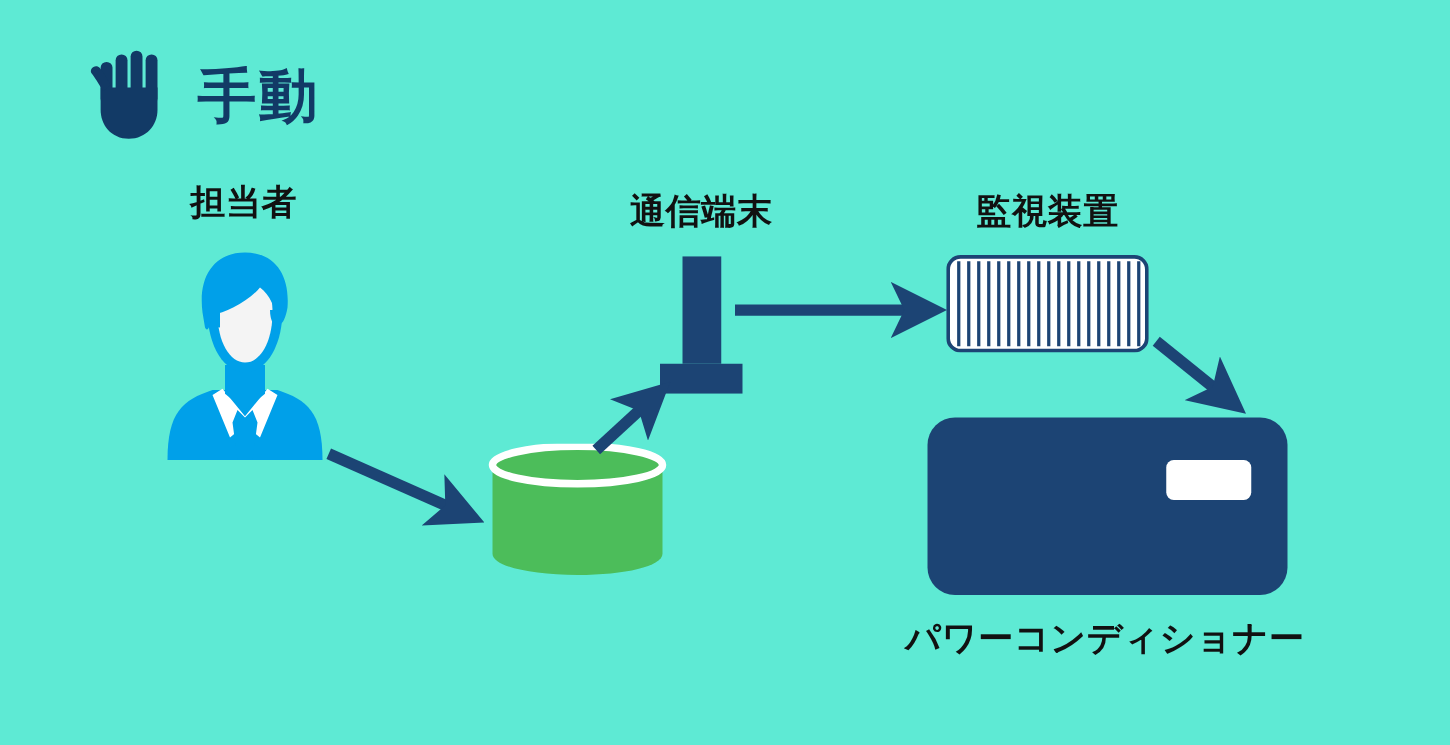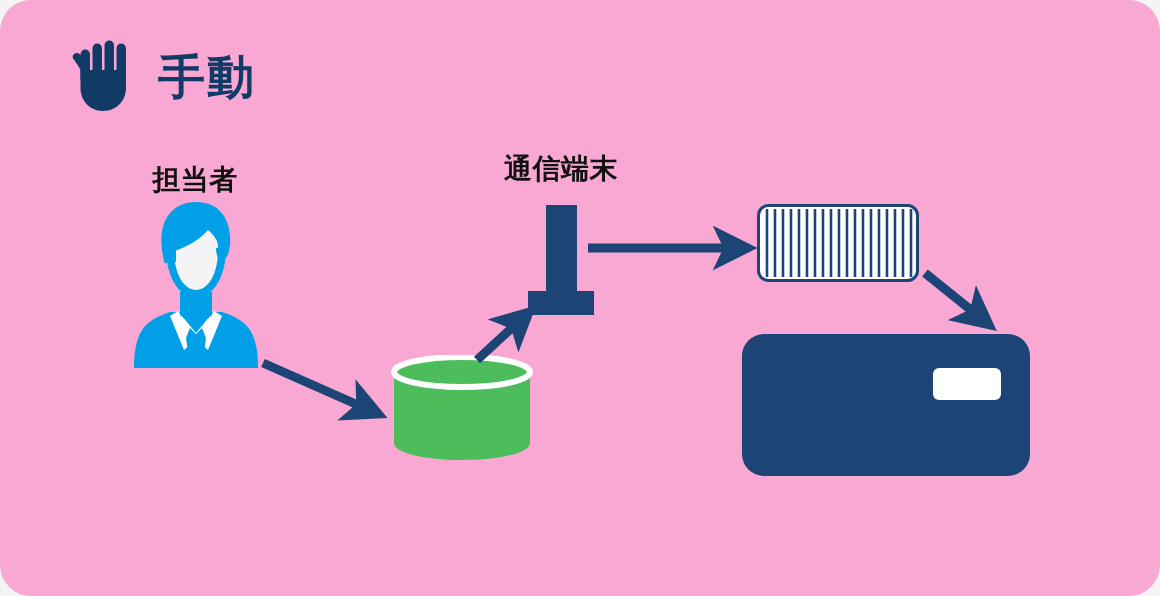--- a/index.html
+++ b/index.html
@@ -10,22 +10,21 @@
     width: 1160px;
     height: 596px;
     background: #f4f4f4;
     font-family: "Liberation Sans", "DejaVu Sans", sans-serif;
     overflow: hidden;
   }
   #canvas {
     position: relative;
     width: 1160px;
     height: 596px;
-    background: #f9a8d4;
-    border-radius: 31px;
+    background: #5eead4;
   }
   .abs { position: absolute; }
 
   
   #title-group {
     left: 70px;
     top: 40px;
     display: flex;
     align-items: center;
     gap: 18px;
@@ -44,21 +43,21 @@
   .node-label {
     font-size: 28px;
     font-weight: bold;
     color: #111111;
     white-space: nowrap;
     line-height: 1.12;
     letter-spacing: 0.5px;
     text-align: center;
   }
 
-  #label-person  { left: 133px; top: 164px; width: 124px; }
+  #label-person  { left: 133px; top: 146px; width: 124px; }
   #label-terminal{ left: 481px; top: 153px; width: 160px; }
   #label-monitor { left: 757px; top: 153px; width: 162px; }
   #label-server  { left: 330px; top: 481px; width: 266px; }
   #label-pcs     { left: 684px; top: 495px; width: 400px; }
 
   
   #person-icon   { left: 130px; top: 200px; width: 132px; height: 168px; }
   #terminal-icon { left: 520px; top: 205px; width: 82px; height: 110px; }
 
   
@@ -108,24 +107,26 @@
         <path d="M12.5 33 C9 27 5.5 21.5 3.5 19 C0.5 15.2 6.5 10.5 10 14.5 C12.8 17.7 16.5 24 18.5 28 Z"></path>
       </g>
     </svg>
     <div id="title-text">手動</div>
   </div>
 
   <div class="abs node-label" id="label-person">担当者</div>
 
   <div class="abs node-label" id="label-terminal">通信端末</div>
 
+  <div class="abs node-label" id="label-monitor">監視装置</div>
 
   <div class="abs node-label" id="label-server">
   </div>
 
+  <div class="abs node-label" id="label-pcs">パワーコンディショナー</div>
 
   <svg class="abs" id="person-icon" viewBox="0 0 132 168">
     <g fill="#00a0e9">
 
       <path d="M4 168 C4 130 16 120 40 112 L92 112 C116 120 128 130 128 168 Z"></path>
     </g>
 
     <path d="M48 111 L66 133 L84 111 L92 116 L78 150 L66 140 L54 150 L40 116 Z" fill="#ffffff"></path>
 
     <path d="M50 92 L82 92 L82 115 L66 128 L50 115 Z" fill="#00a0e9"></path>

